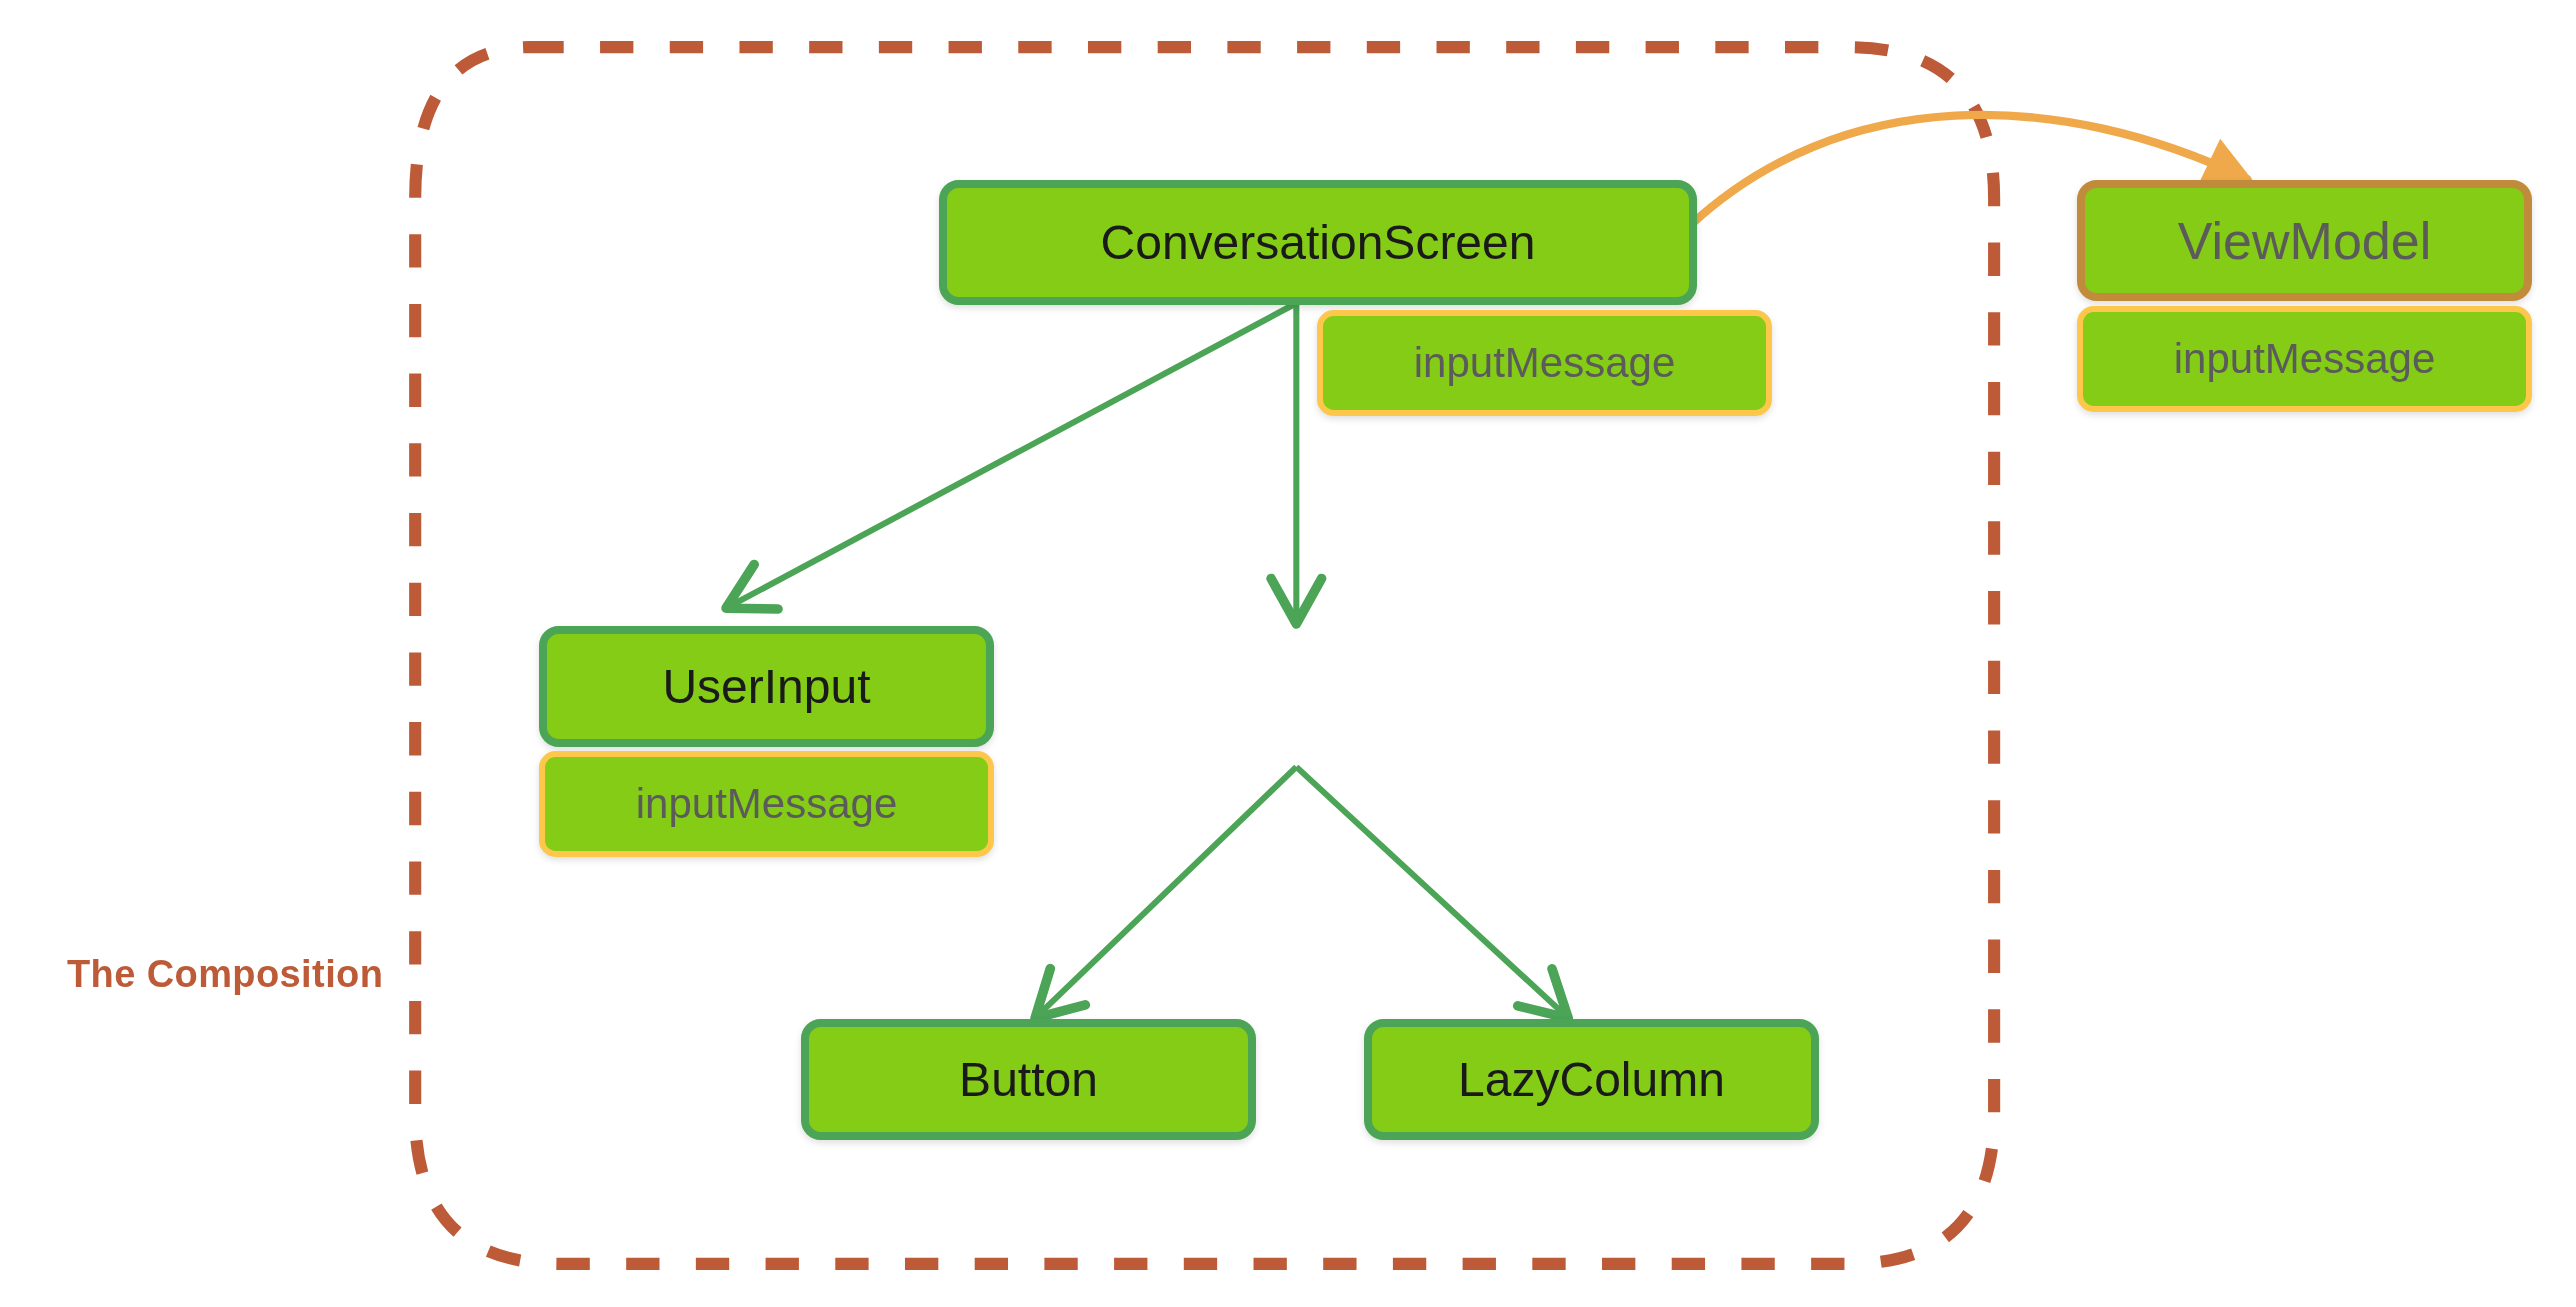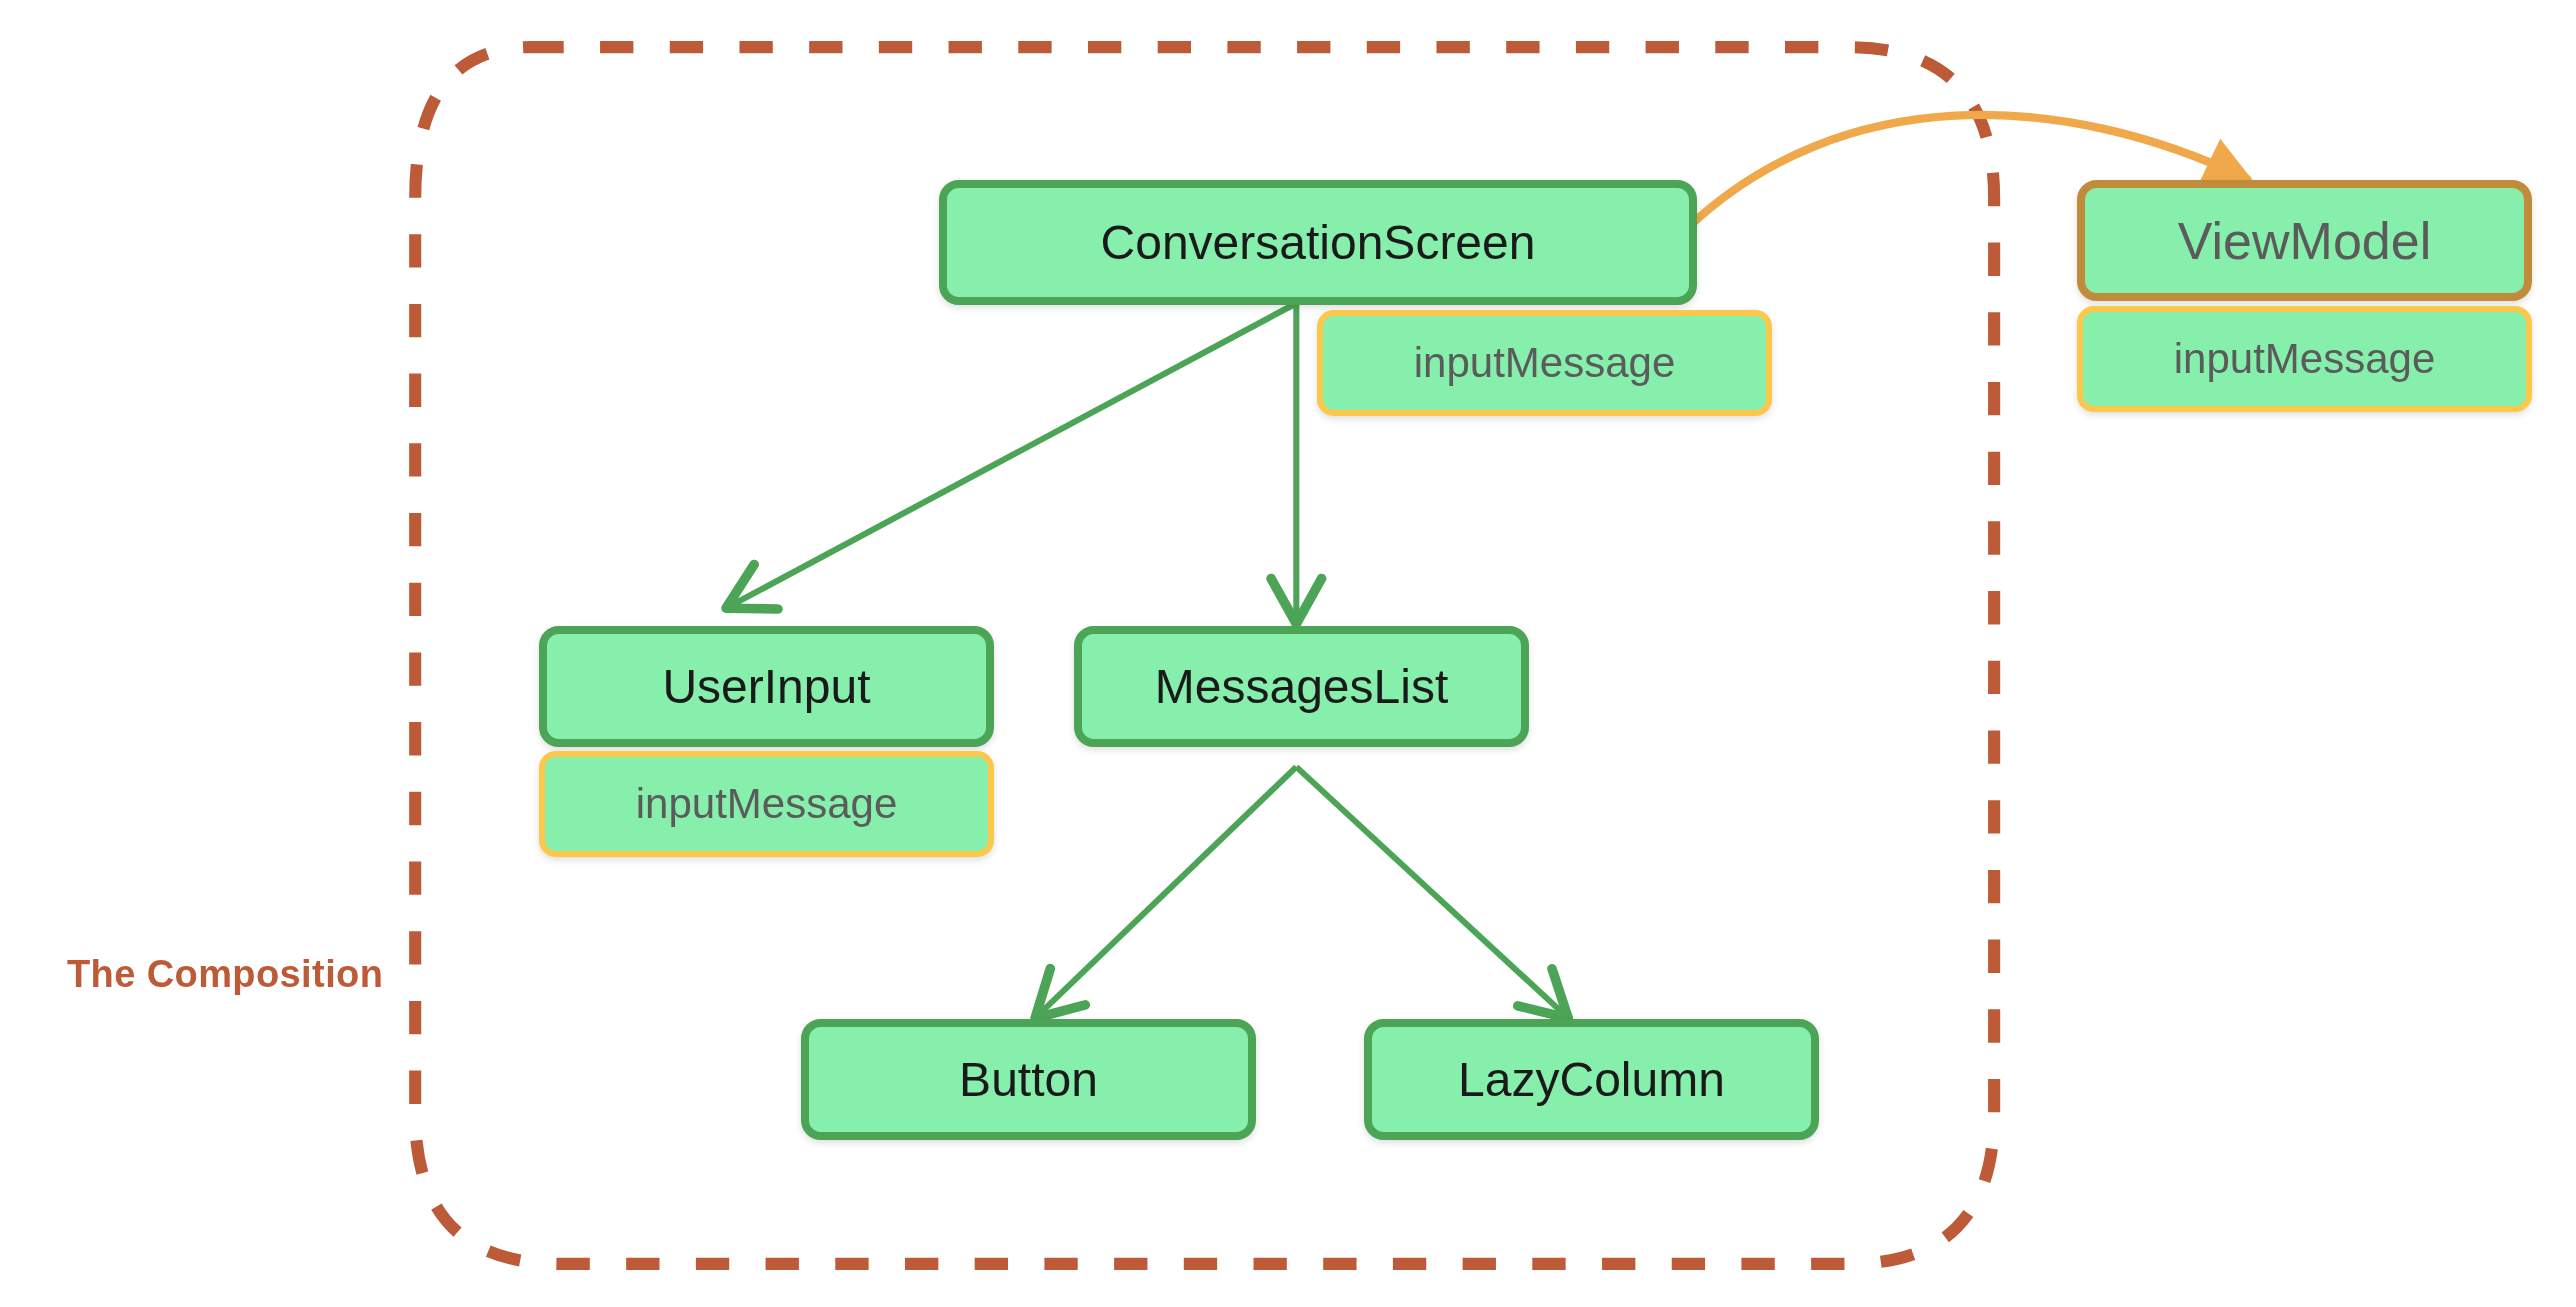--- a/index.html
+++ b/index.html
@@ -23,21 +23,21 @@
     top: 0;
     width: 2576px;
     height: 1308px;
     pointer-events: none;
   }
 
   
   .node {
     position: absolute;
     box-sizing: border-box;
-    background: #86efac;
+    background: #84cc16;
     display: flex;
     align-items: center;
     justify-content: center;
     text-align: center;
     white-space: nowrap;
     box-shadow: 0 3px 7.6px rgba(0,0,0,0.13);
   }
 
   .node-green {
     border: 8.3px solid #4CA457;
@@ -120,23 +120,20 @@
   </div>
 
   <div class="node node-green" style="left:539px; top:626px; width:455px; height:121px;">
     <span>UserInput</span>
   </div>
 
   <div class="node node-yellow" style="left:539px; top:739px; width:455px; height:106px;">
     <span>inputMessage</span>
   </div>
 
-  <div class="node node-green" style="left:1074px; top:626px; width:455px; height:121px;">
-    <span>MessagesList</span>
-  </div>
 
   <div class="node node-green" style="left:1364px; top:1019px; width:455px; height:121px;">
     <span>LazyColumn</span>
   </div>
 
   <div class="node node-green" style="left:801px; top:1019px; width:455px; height:121px;">
     <span>Button</span>
   </div>
 
   <div class="node node-brown" style="left:2077px; top:180px; width:455px; height:121px;">

